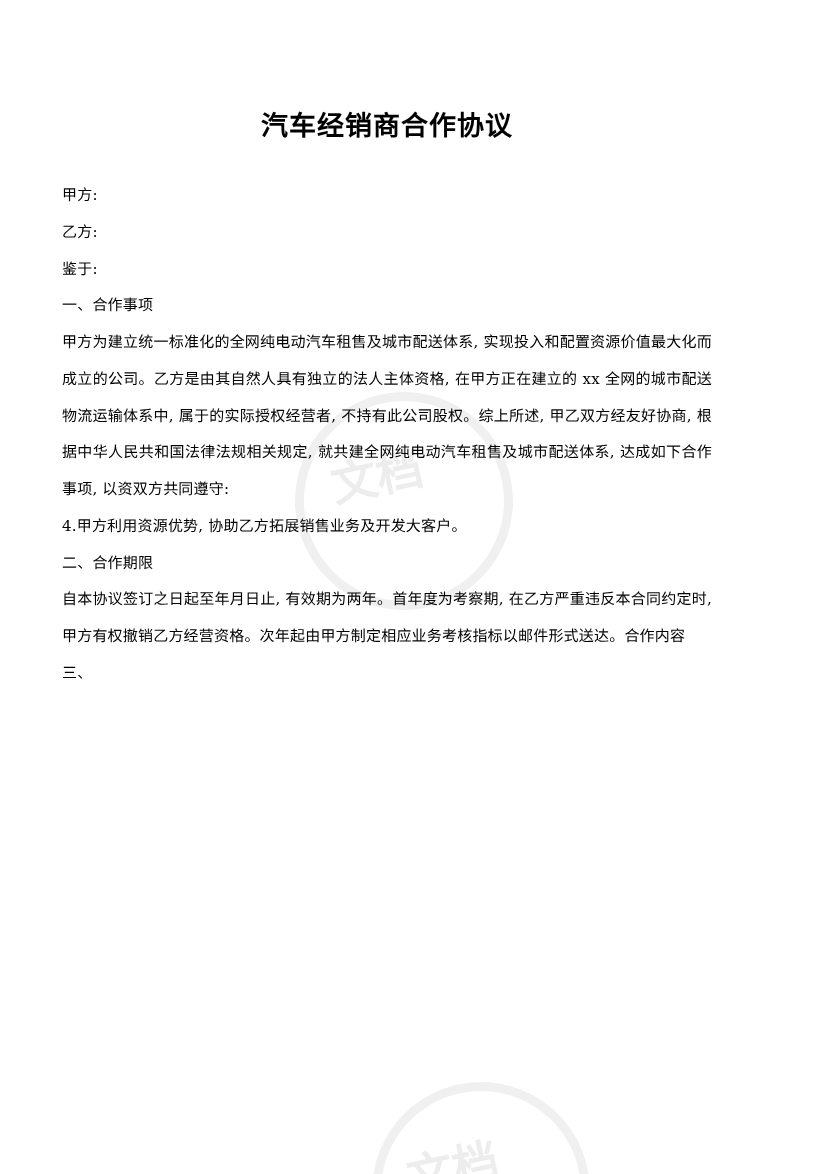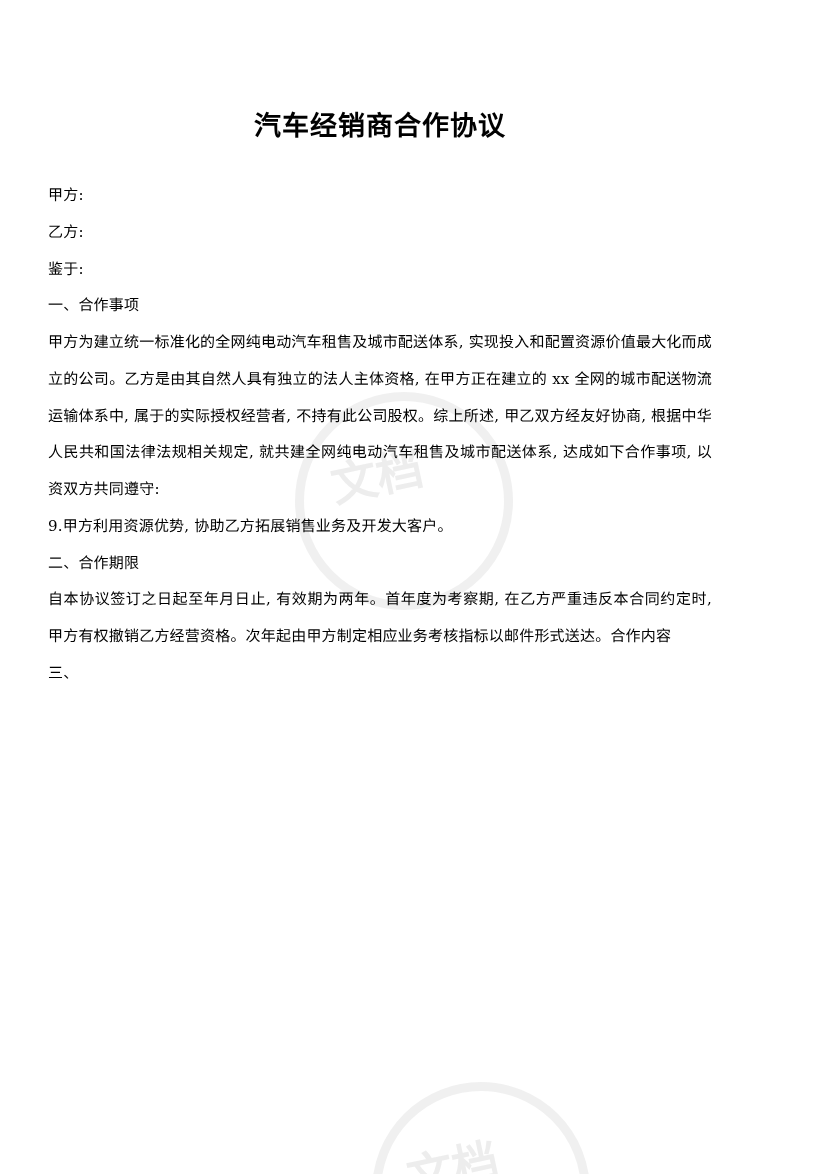--- a/index.html
+++ b/index.html
@@ -15,21 +15,21 @@
     width: 830px;
     height: 1174px;
     margin: 0 auto;
     background: #ffffff;
     overflow: hidden;
     box-sizing: border-box;
   }
   .content {
     position: relative;
     z-index: 2;
-    padding: 108px 118px 0 48px;
+    padding: 108px 118px 0 62px;
   }
   .doc-title {
     text-align: center;
     font-family: "DejaVu Serif", "Liberation Serif", serif;
     font-weight: bold;
     font-size: 27px;
     letter-spacing: 1px;
     color: #000;
     margin: 0 0 34px 0;
     line-height: 1.3;
@@ -81,18 +81,18 @@
   <div class="watermark wm2-text">文档</div>
 
   <div class="content">
     <h1 class="doc-title">汽车经销商合作协议</h1>
 
     <p class="para">甲方:</p>
     <p class="para">乙方:</p>
     <p class="para">鉴于:</p>
     <p class="para">一、合作事项</p>
     <p class="para">甲方为建立统一标准化的全网纯电动汽车租售及城市配送体系, 实现投入和配置资源价值最大化而成立的公司。乙方是由其自然人具有独立的法人主体资格, 在甲方正在建立的 xx 全网的城市配送物流运输体系中, 属于的实际授权经营者, 不持有此公司股权。综上所述, 甲乙双方经友好协商, 根据中华人民共和国法律法规相关规定, 就共建全网纯电动汽车租售及城市配送体系, 达成如下合作事项, 以资双方共同遵守:</p>
-    <p class="para">9.甲方利用资源优势, 协助乙方拓展销售业务及开发大客户。</p>
+    <p class="para">4.甲方利用资源优势, 协助乙方拓展销售业务及开发大客户。</p>
     <p class="para">二、合作期限</p>
     <p class="para">自本协议签订之日起至年月日止, 有效期为两年。首年度为考察期, 在乙方严重违反本合同约定时, 甲方有权撤销乙方经营资格。次年起由甲方制定相应业务考核指标以邮件形式送达。合作内容</p>
     <p class="para">三、</p>
   </div>
 </div>
 
 </body></html>

